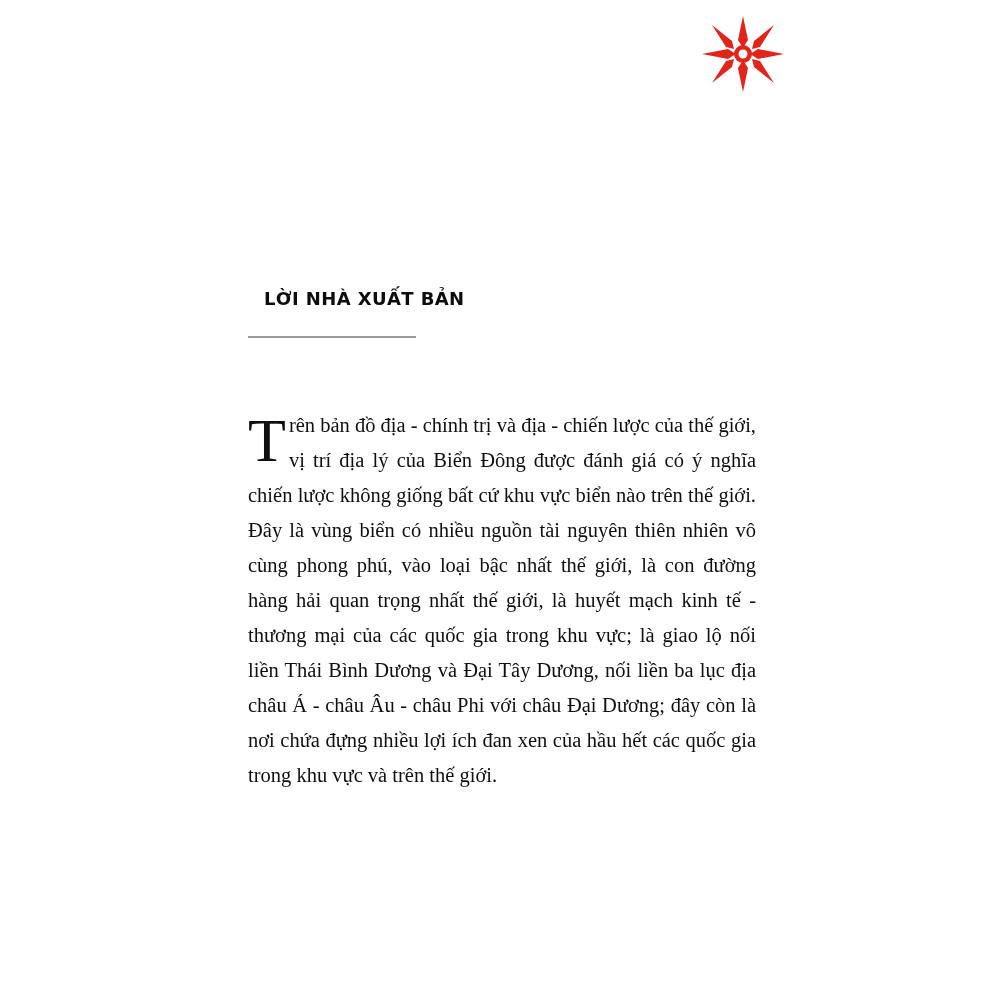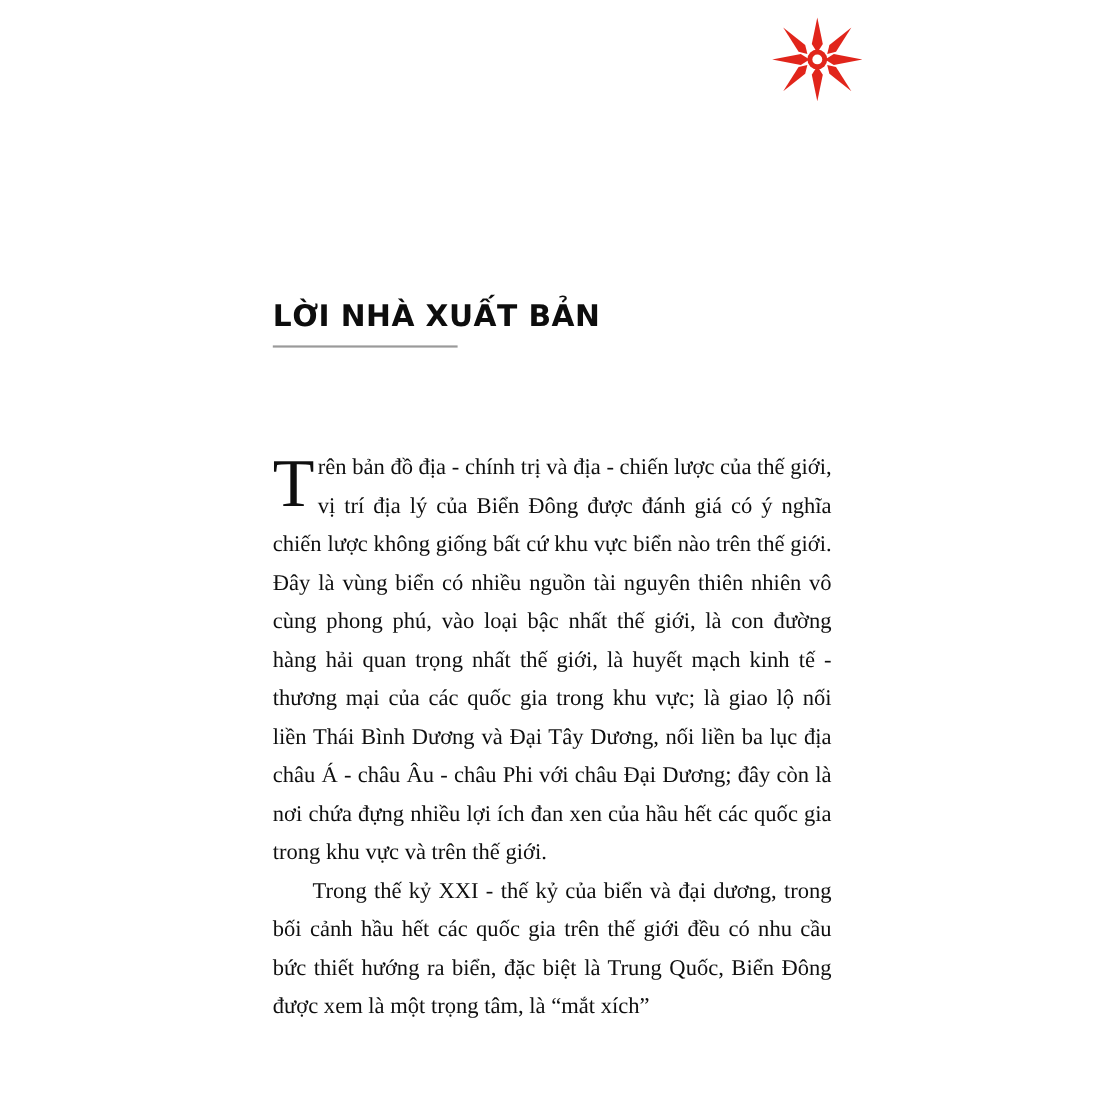--- a/index.html
+++ b/index.html
@@ -41,25 +41,25 @@
   
   .heading-block {
     position: absolute;
     left: 248px;
     top: 272px;
     width: 520px;
   }
   .heading-title {
     font-family: "DejaVu Sans", sans-serif;
     font-weight: bold;
-    font-size: 27px;
+    font-size: 18px;
     letter-spacing: 0.4px;
     color: #0d0d0d;
     line-height: 1.2;
-    margin: 0;
+    margin: 16px;
     padding: 0 0 10px 0;
     display: inline-block;
   }
   .heading-rule {
     width: 168px;
     height: 2px;
     background: #9a9a9a;
     margin-top: 0px;
   }
 
@@ -118,16 +118,15 @@
     </svg>
   </div>
 
   <div class="heading-block">
     <h1 class="heading-title">LỜI NHÀ XUẤT BẢN</h1>
     <div class="heading-rule"></div>
   </div>
 
   <div class="body-text">
     <p><span class="dropcap">T</span><span>rên bản đồ địa - chính trị và địa - chiến lược của thế giới, vị trí địa lý của Biển Đông được đánh giá có ý nghĩa chiến lược không giống bất cứ khu vực biển nào trên thế giới. Đây là vùng biển có nhiều nguồn tài nguyên thiên nhiên vô cùng phong phú, vào loại bậc nhất thế giới, là con đường hàng hải quan trọng nhất thế giới, là huyết mạch kinh tế - thương mại của các quốc gia trong khu vực; là giao lộ nối liền Thái Bình Dương và Đại Tây Dương, nối liền ba lục địa châu Á - châu Âu - châu Phi với châu Đại Dương; đây còn là nơi chứa đựng nhiều lợi ích đan xen của hầu hết các quốc gia trong khu vực và trên thế giới.</span></p>
-    <p>Trong thế kỷ XXI - thế kỷ của biển và đại dương, trong bối cảnh hầu hết các quốc gia trên thế giới đều có nhu cầu bức thiết hướng ra biển, đặc biệt là Trung Quốc, Biển Đông được xem là một trọng tâm, là “mắt xích”</p>
   </div>
 
 </div>
 
 </body></html>

